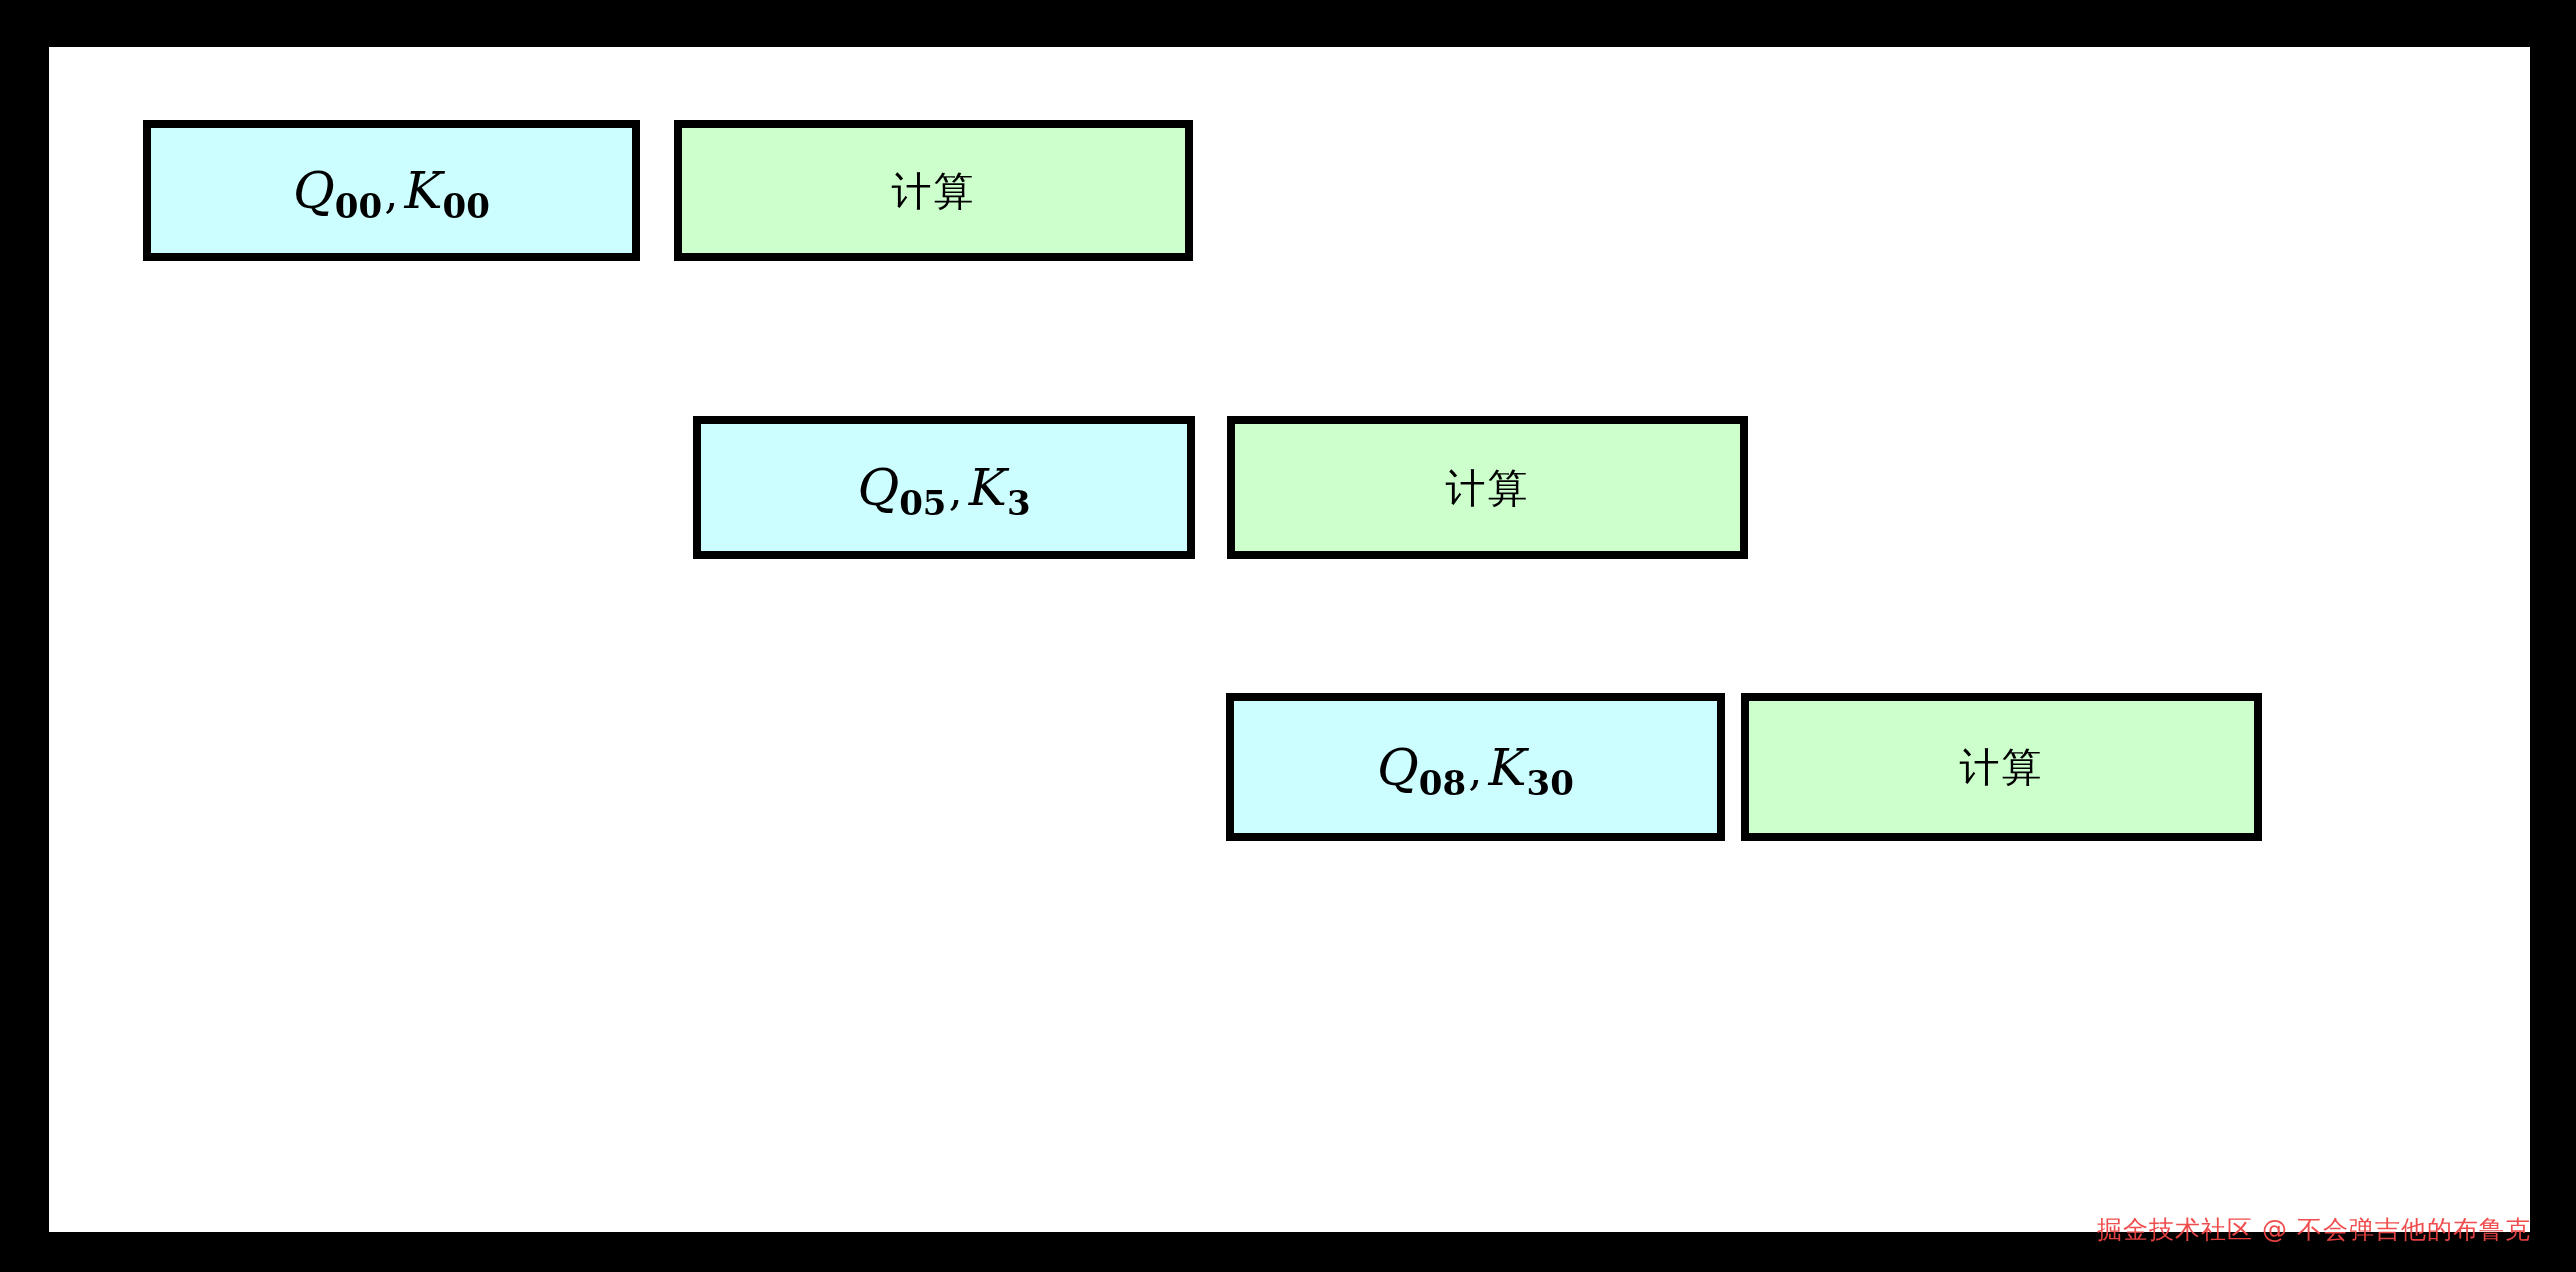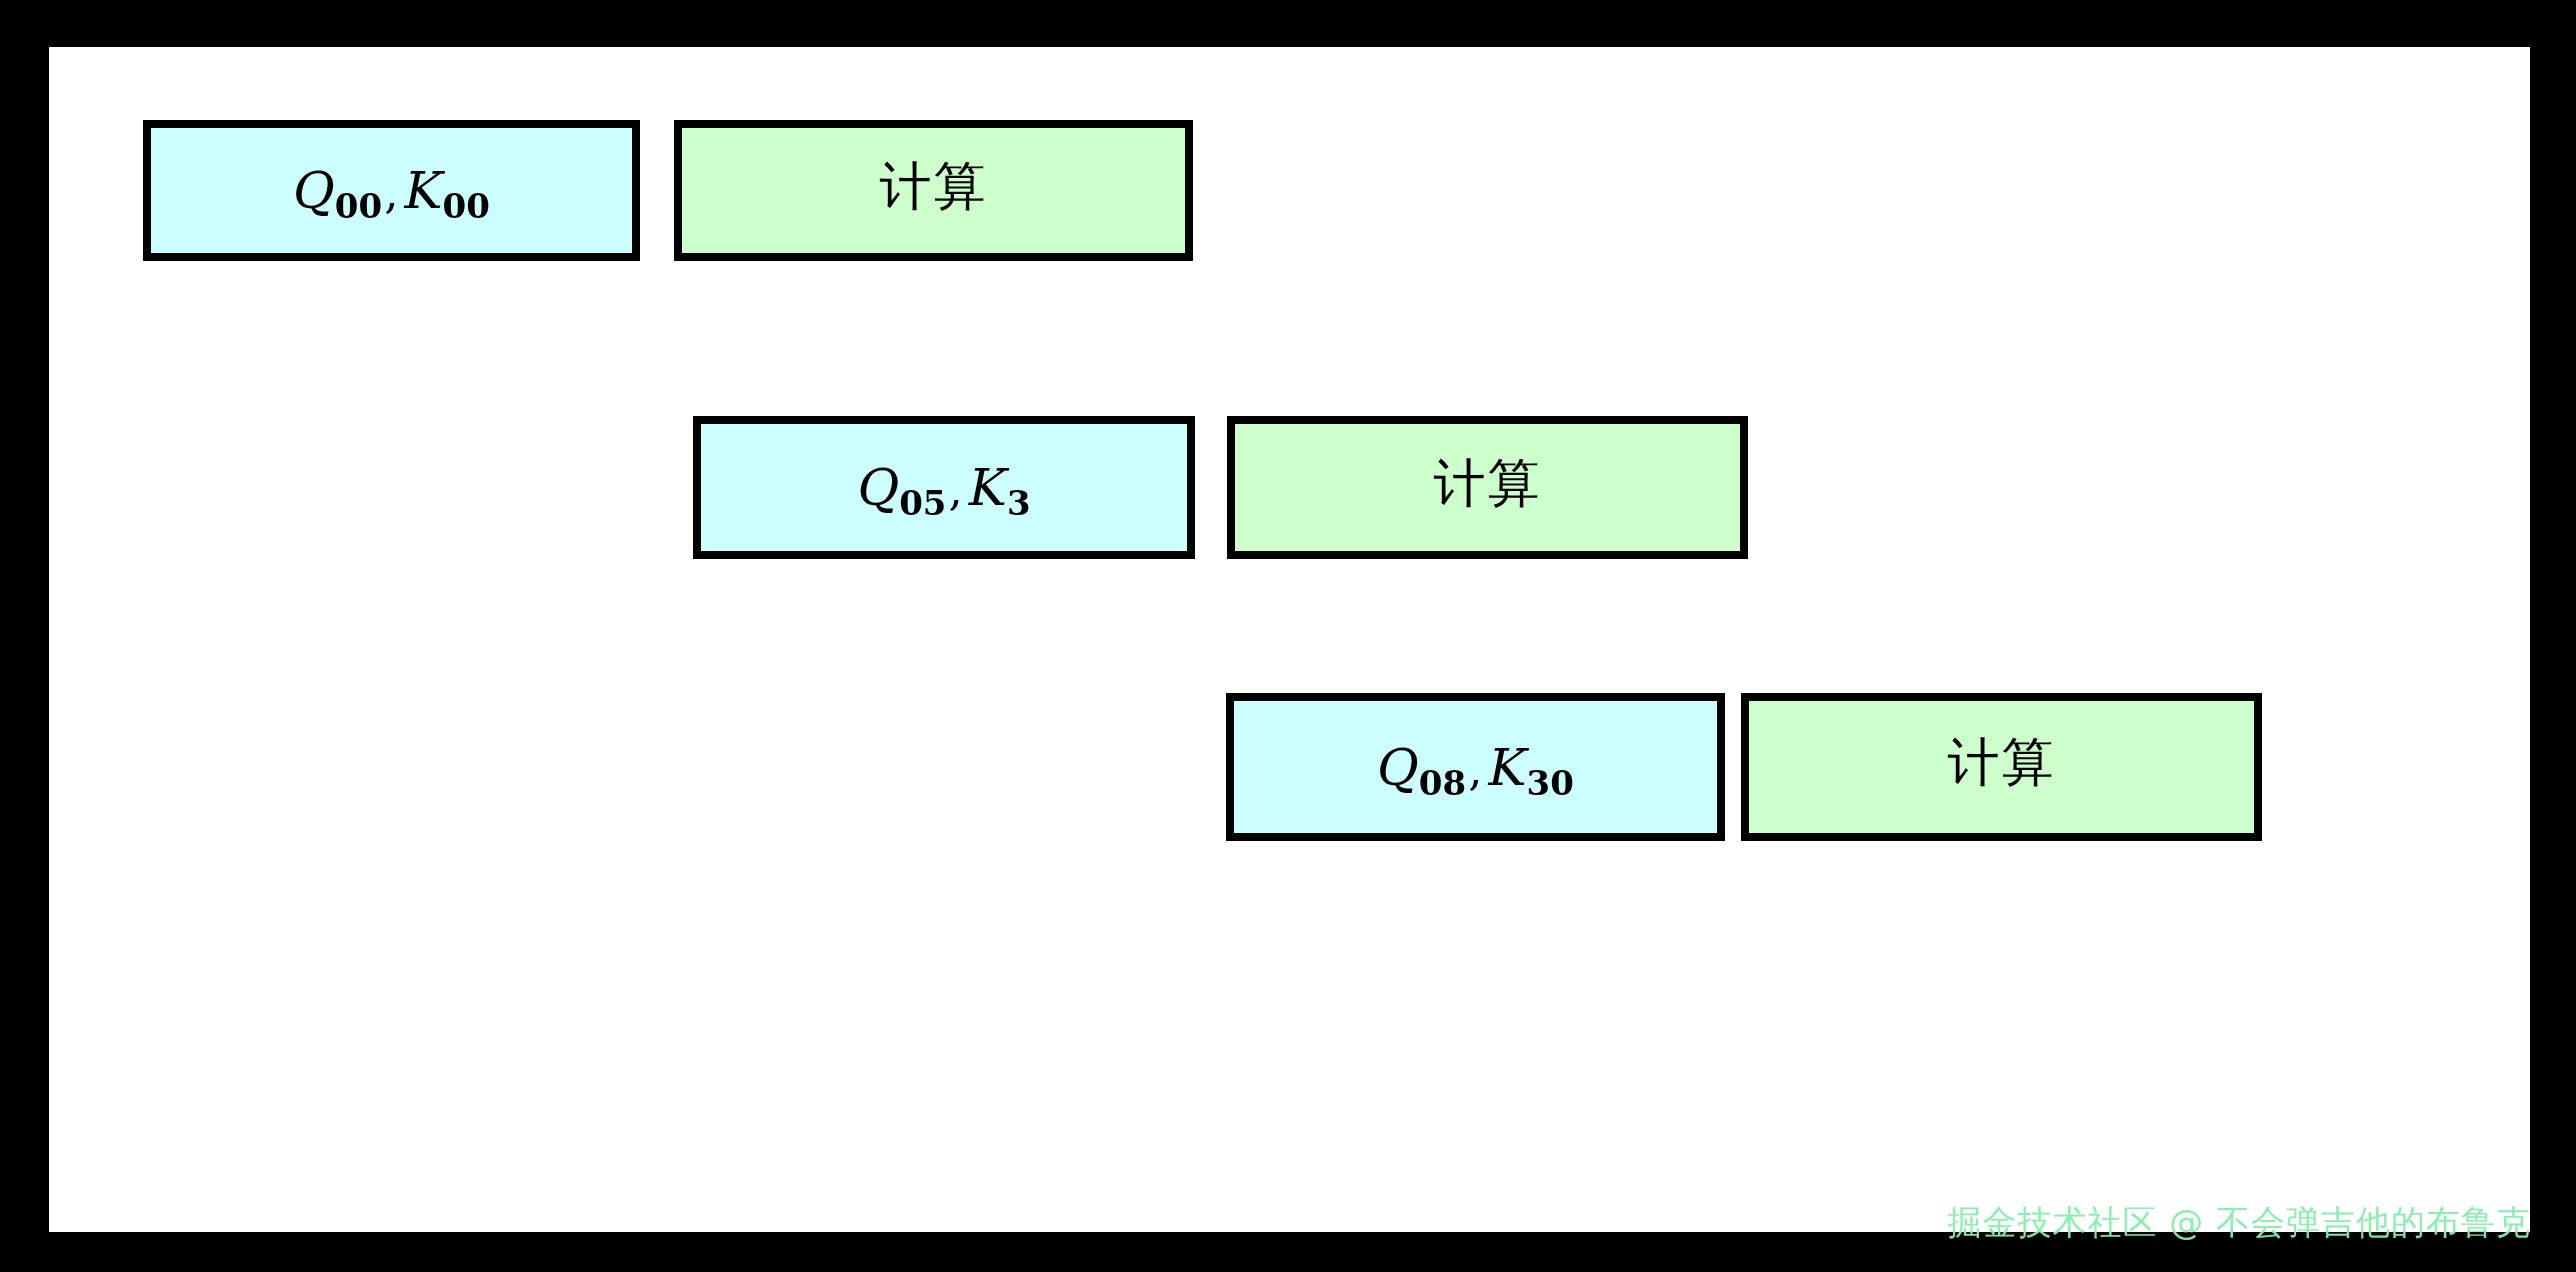--- a/index.html
+++ b/index.html
@@ -66,35 +66,35 @@
     font-style: normal;
     font-weight: bold;
   }
   .math .sep {
     font-style: normal;
     margin: 0 6px 0 2px;
   }
 
   
   .cjk {
-    font-family: Liberation Mono, monospace;
-    font-size: 52px;
+    font-family: Liberation Sans, sans-serif;
+    font-size: 40px;
     color: #000000;
     letter-spacing: 2px;
     white-space: nowrap;
   }
 
   
   #watermark {
     position: absolute;
     right: 45px;
     bottom: 26px;
     font-family: "DejaVu Sans", sans-serif;
-    font-size: 34px;
-    color: #86efac;
+    font-size: 25px;
+    color: #ef4444;
     letter-spacing: 1px;
     white-space: nowrap;
     opacity: 0.95;
     z-index: 5;
   }
 </style>
 </head>
 <body>
 
 <div id="frame">

